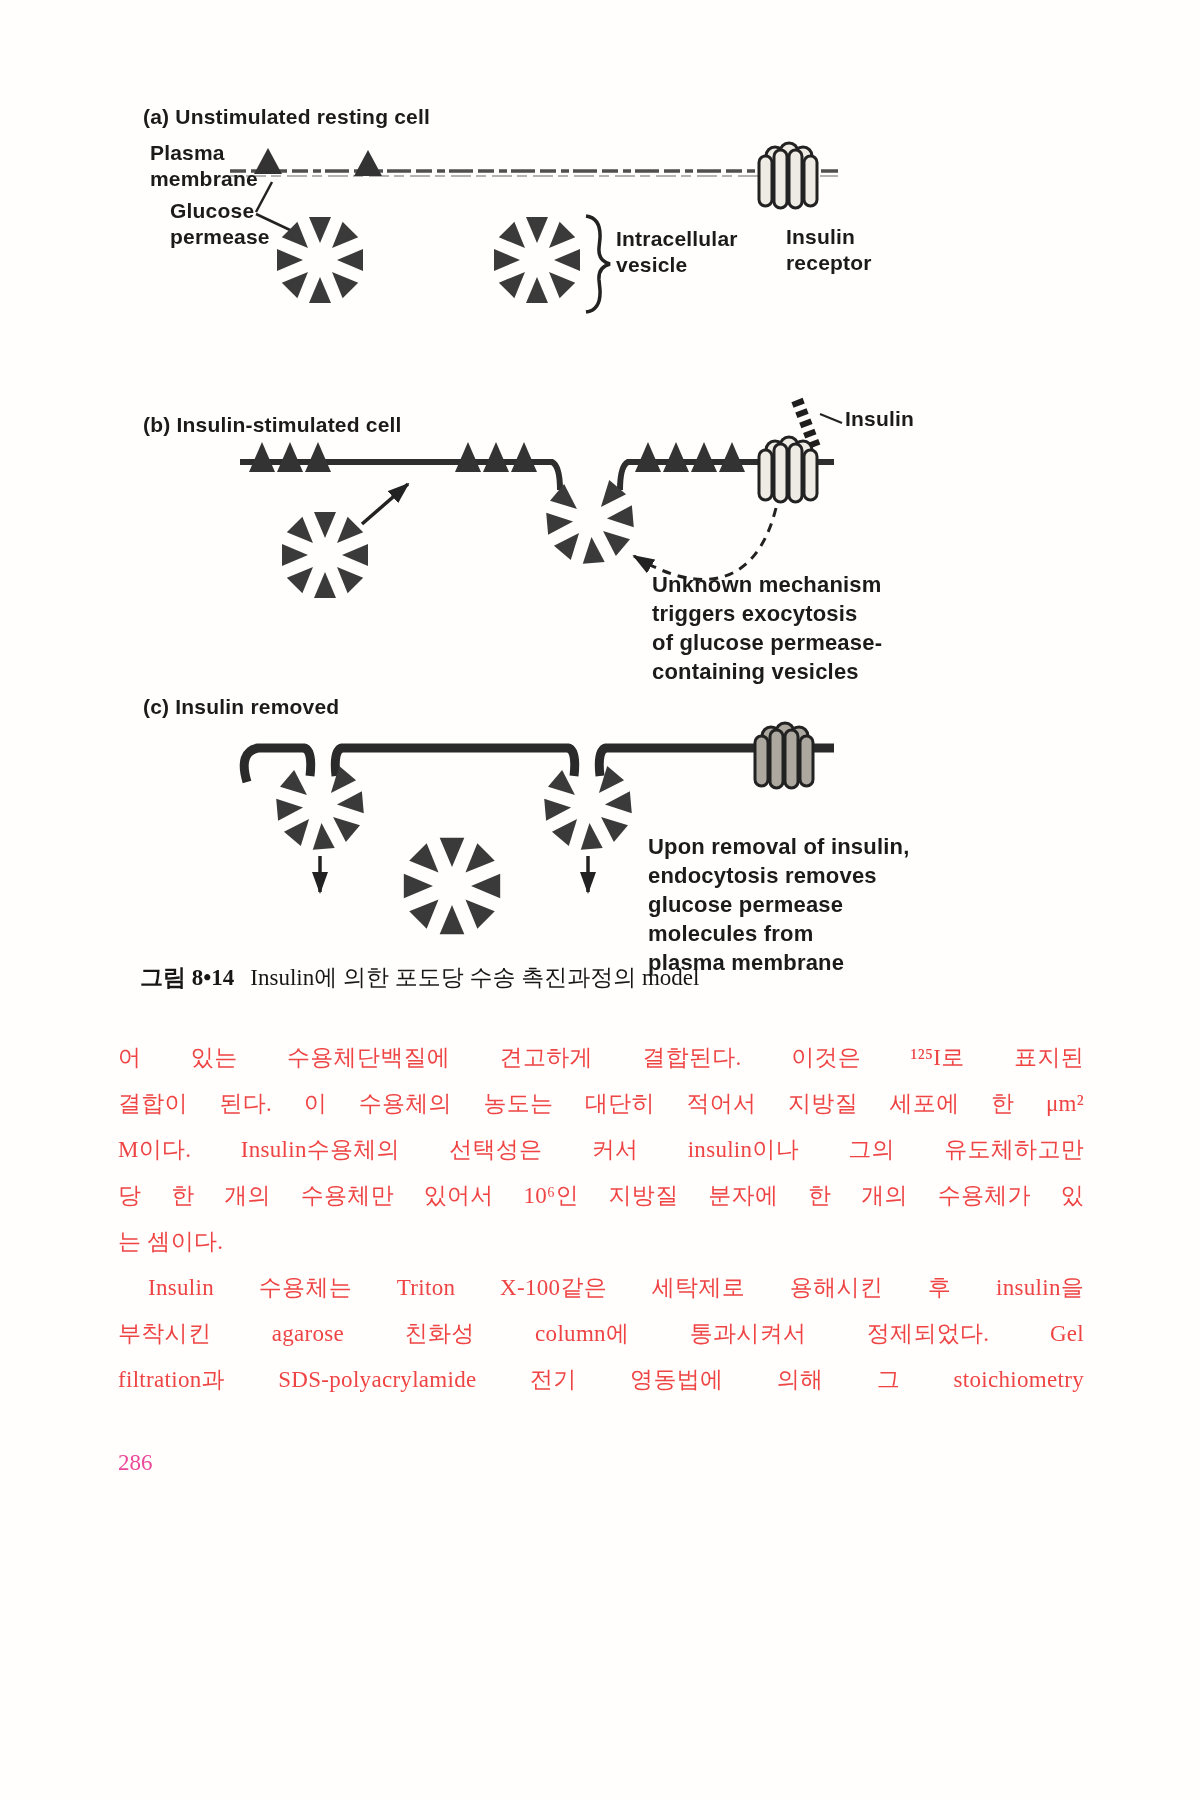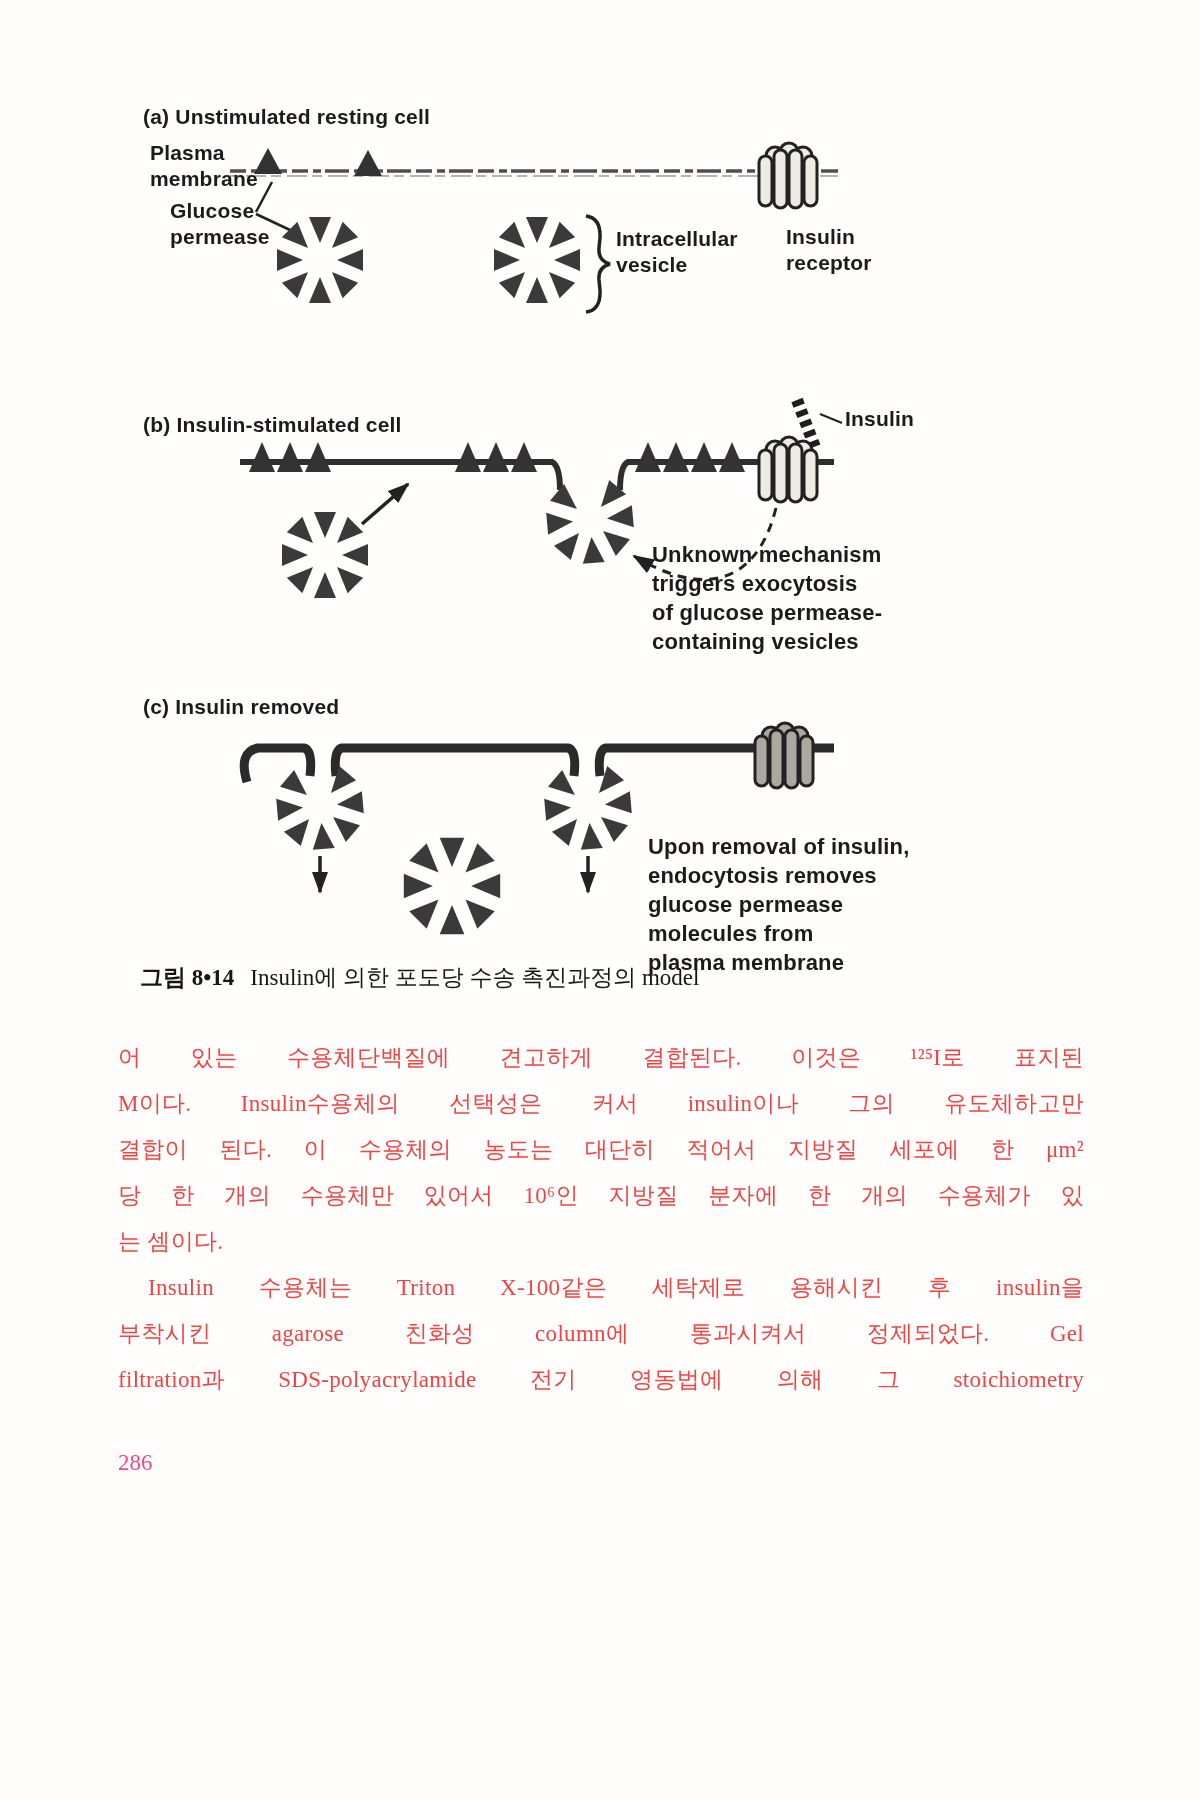--- a/index.html
+++ b/index.html
@@ -128,40 +128,40 @@
 membrane</div>
   <div class="fig-label" style="left:170px;top:198px">Glucose
 permease</div>
   <div class="fig-label" style="left:616px;top:226px">Intracellular
 vesicle</div>
   <div class="fig-label" style="left:786px;top:224px">Insulin
 receptor</div>
 
   <div class="fig-label fig-title" style="left:143px;top:412px">(b) Insulin-stimulated cell</div>
   <div class="fig-label" style="left:845px;top:406px">Insulin</div>
-  <div class="fig-label note" style="left:652px;top:540px">Unknown mechanism
+  <div class="fig-label note" style="left:652px;top:570px">Unknown mechanism
 triggers exocytosis
 of glucose permease-
 containing vesicles</div>
 
   <div class="fig-label fig-title" style="left:143px;top:694px">(c) Insulin removed</div>
   <div class="fig-label note" style="left:648px;top:832px">Upon removal of insulin,
 endocytosis removes
 glucose permease
 molecules from
 plasma membrane</div>
 
   <div class="caption">
     <span class="cap-num">그림 8•14</span><span>Insulin에 의한 포도당 수송 촉진과정의 model</span>
   </div>
 
   <div class="body-text">
     <div class="bline">어 있는 수용체단백질에 견고하게 결합된다. 이것은 ¹²⁵I로 표지된</div>
+    <div class="bline">결합이 된다. 이 수용체의 농도는 대단히 적어서 지방질 세포에 한 μm²</div>
     <div class="bline">M이다. Insulin수용체의 선택성은 커서 insulin이나 그의 유도체하고만</div>
-    <div class="bline">결합이 된다. 이 수용체의 농도는 대단히 적어서 지방질 세포에 한 μm²</div>
     <div class="bline">당 한 개의 수용체만 있어서 10⁶인 지방질 분자에 한 개의 수용체가 있</div>
     <div class="bline short">는 셈이다.</div>
     <div class="bline indent">Insulin 수용체는 Triton X-100같은 세탁제로 용해시킨 후 insulin을</div>
     <div class="bline">부착시킨 agarose 친화성 column에 통과시켜서 정제되었다. Gel</div>
     <div class="bline">filtration과 SDS-polyacrylamide 전기 영동법에 의해 그 stoichiometry</div>
   </div>
 
   <div class="page-num">286</div>
 </div>
 

